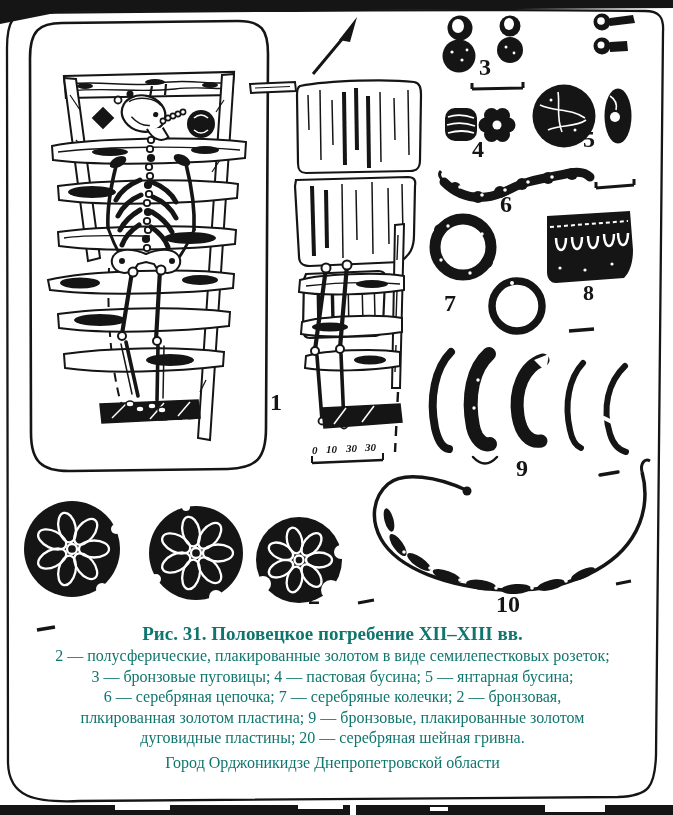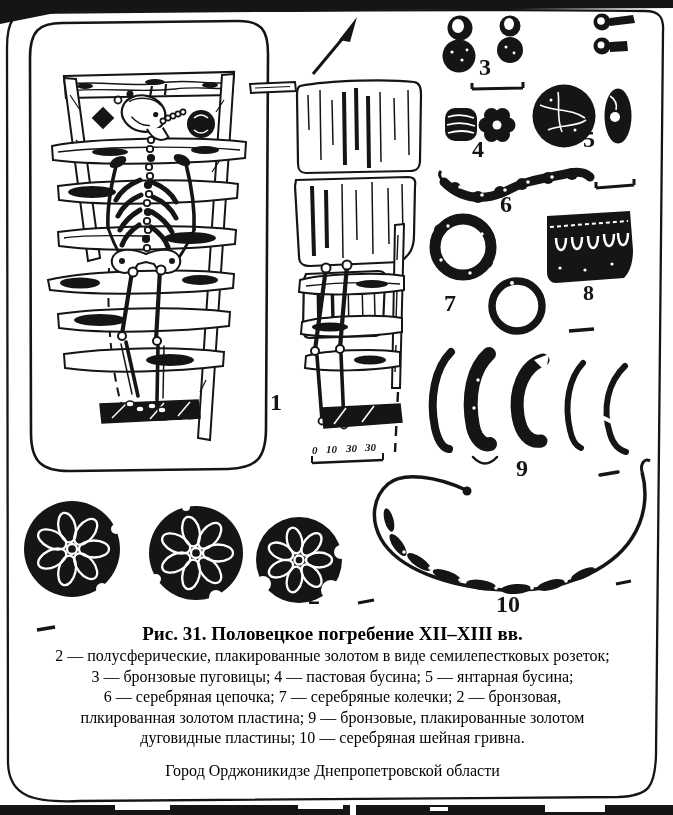--- a/index.html
+++ b/index.html
@@ -9,25 +9,25 @@
   }
   .art{position:absolute;left:0;top:0;}
   .fig-num{
     position:absolute;font-weight:bold;font-size:24px;line-height:1;color:#151515;
     font-family:"Liberation Serif","DejaVu Serif",serif;
   }
   .scale-tick{
     position:absolute;font-style:italic;font-weight:bold;font-size:11px;color:#151515;
   }
   .caption{
-    position:absolute;left:6px;right:14px;top:622px;text-align:center;color:#000000;
+    position:absolute;left:6px;right:14px;top:622px;text-align:center;color:#0f766e;
   }
   .caption-title{font-size:19px;font-weight:bold;white-space:nowrap;line-height:24px;}
   .caption-line{font-size:16px;line-height:20.5px;white-space:nowrap;}
-  .caption-line.loc{margin-top:12px;}
+  .caption-line.loc{margin-top:4px;}
 </style>
 </head>
 <body>
 
 <div class="page">
 
 <svg class="art" width="673" height="815" viewBox="0 0 673 815">
 
   <g stroke="#151515" fill="none">
     <path d="M30,13 C180,11 480,9 645,11 C659,11 664,17 663,32 L656,755 C655,787 649,796 618,797 L80,801 C34,803 9,797 8,763 L7,48 C7,20 14,13 30,13 Z" stroke-width="2.3"></path>
@@ -461,17 +461,17 @@
 <span class="scale-tick" style="left:326px;top:443px;">10</span>
 <span class="scale-tick" style="left:346px;top:442px;">30</span>
 <span class="scale-tick" style="left:365px;top:441px;font-family:Liberation Serif, serif;">30</span>
 
 <div class="caption">
   <div class="caption-title">Рис. 31. Половецкое погребение XII–XIII вв.</div>
   <div class="caption-line">2 — полусферические, плакированные золотом в виде семилепестковых розеток;</div>
   <div class="caption-line">3 — бронзовые пуговицы; 4 — пастовая бусина; 5 — янтарная бусина;</div>
   <div class="caption-line">6 — серебряная цепочка; 7 — серебряные колечки; 2 — бронзовая,</div>
   <div class="caption-line">плкированная золотом пластина; 9 — бронзовые, плакированные золотом</div>
-  <div class="caption-line">дуговидные пластины; 10 — серебряная шейная гривна.</div>
+  <div class="caption-line">дуговидные пластины; 20 — серебряная шейная гривна.</div>
   <div class="caption-line loc">Город Орджоникидзе Днепропетровской области</div>
 </div>
 
 </div>
 
 </body></html>

